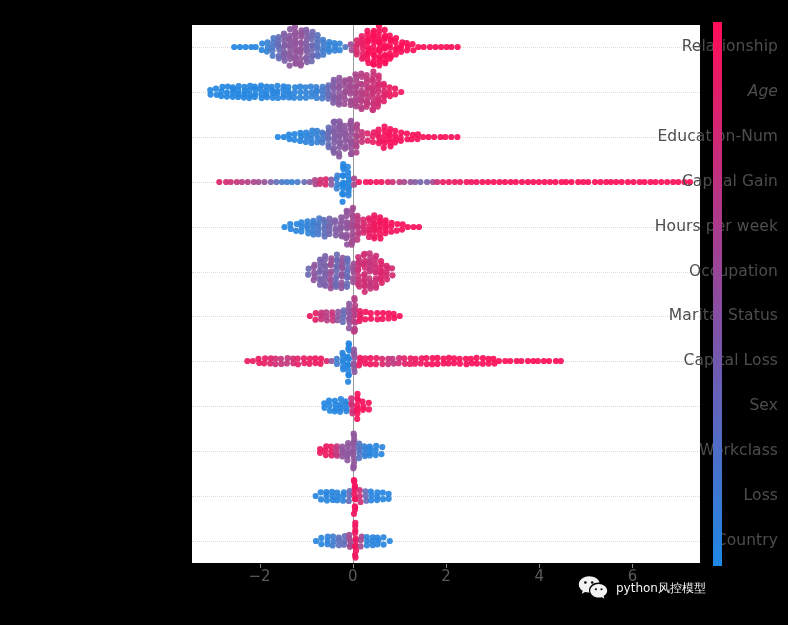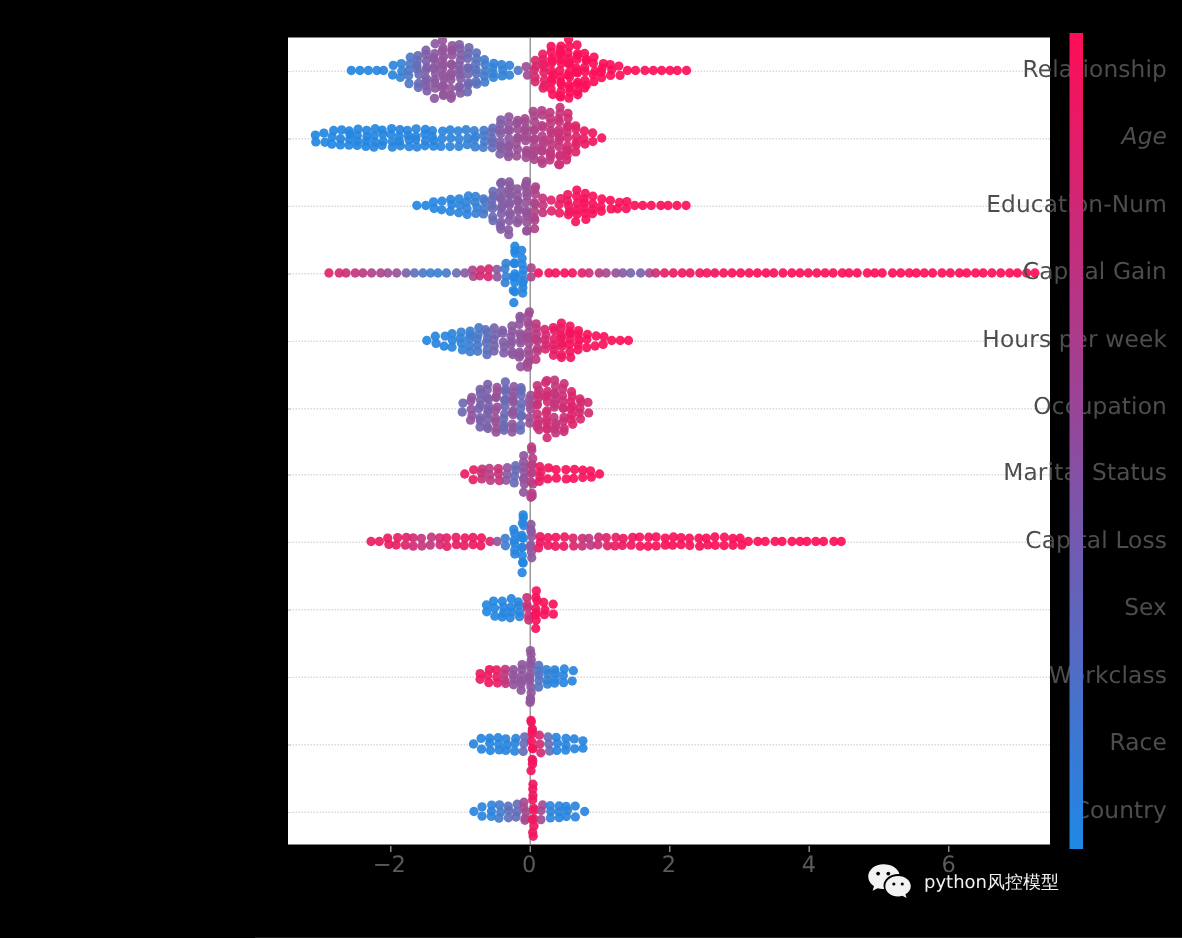--- a/index.html
+++ b/index.html
@@ -1430,21 +1430,21 @@
       <div class="ylabel" style="top: 47.4167px;">Relationship</div>
       <div class="ylabel" style="top: 92.25px; font-style: italic;">Age</div>
       <div class="ylabel" style="top: 137.083px;">Education-Num</div>
       <div class="ylabel" style="top: 181.917px;">Capital Gain</div>
       <div class="ylabel" style="top: 226.75px;">Hours per week</div>
       <div class="ylabel" style="top: 271.583px;">Occupation</div>
       <div class="ylabel" style="top: 316.417px;">Marital Status</div>
       <div class="ylabel" style="top: 361.25px;">Capital Loss</div>
       <div class="ylabel" style="top: 406.083px;">Sex</div>
       <div class="ylabel" style="top: 450.917px;">Workclass</div>
-      <div class="ylabel" style="top: 495.75px;">Race</div>
+      <div class="ylabel" style="top: 495.75px;">Loss</div>
       <div class="ylabel" style="top: 540.583px;">Country</div>
     </div>
 
   <div id="xticks">
       <div class="xtick-mark" style="left: 259.578px;"></div>
       <div class="xtick-label" style="left: 259.578px;">−2</div>
       <div class="xtick-mark" style="left: 352.789px;"></div>
       <div class="xtick-label" style="left: 352.789px;">0</div>
       <div class="xtick-mark" style="left: 446px;"></div>
       <div class="xtick-label" style="left: 446px;">2</div>

